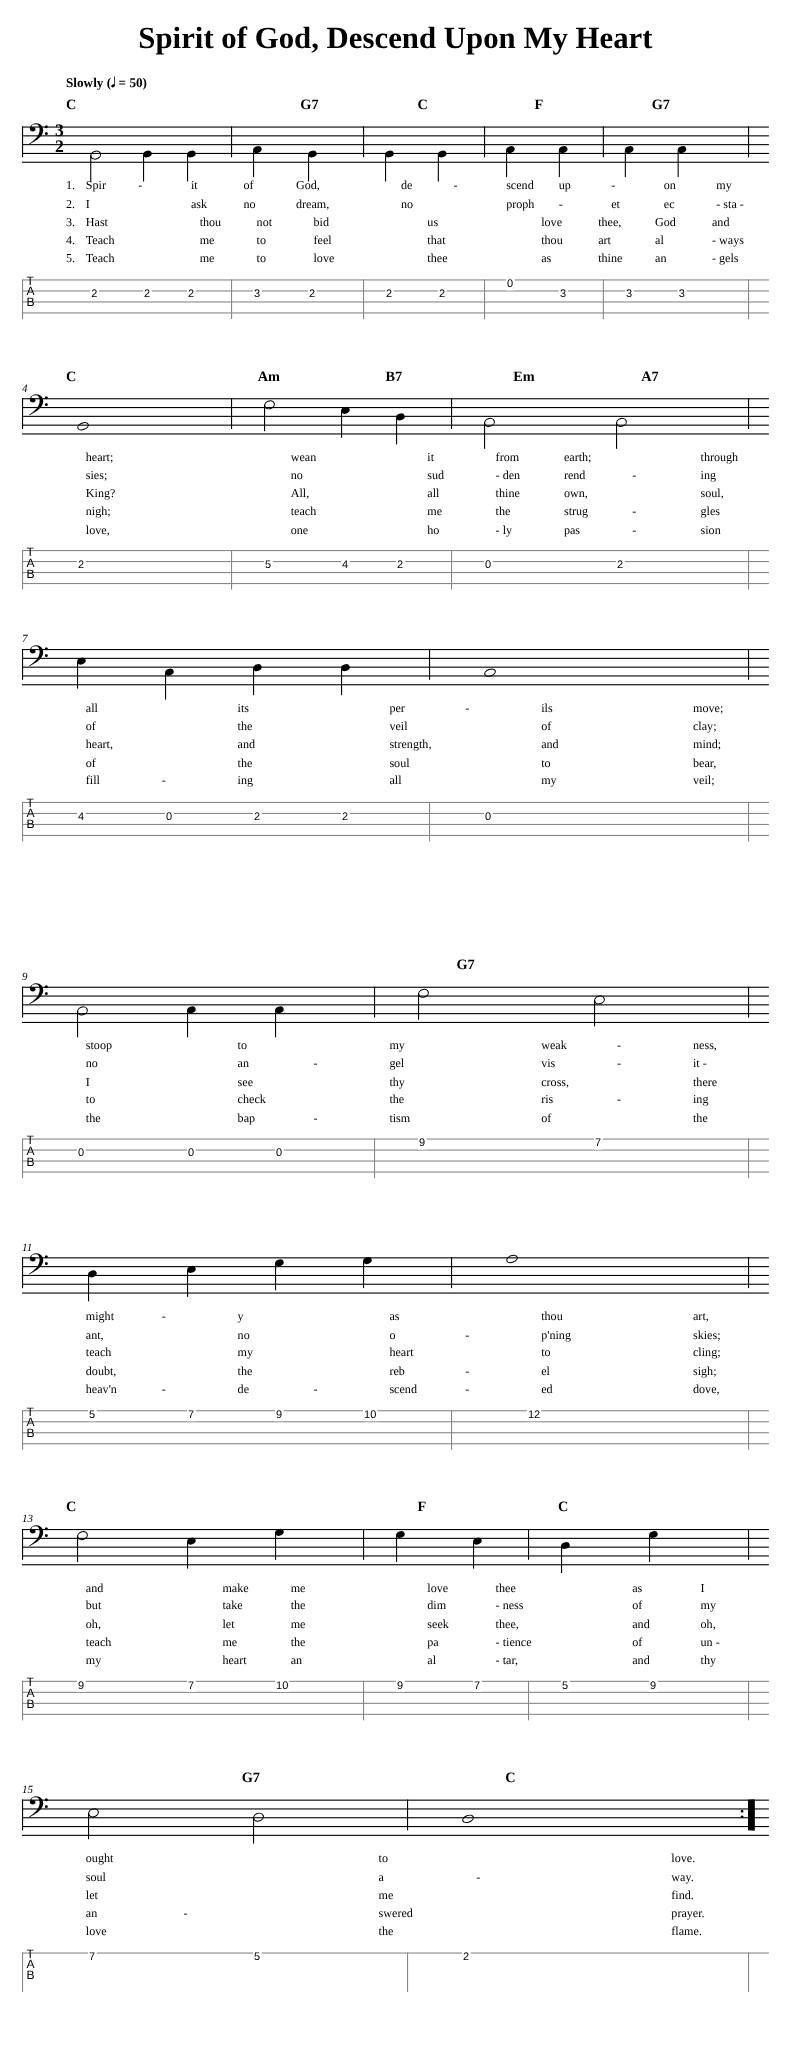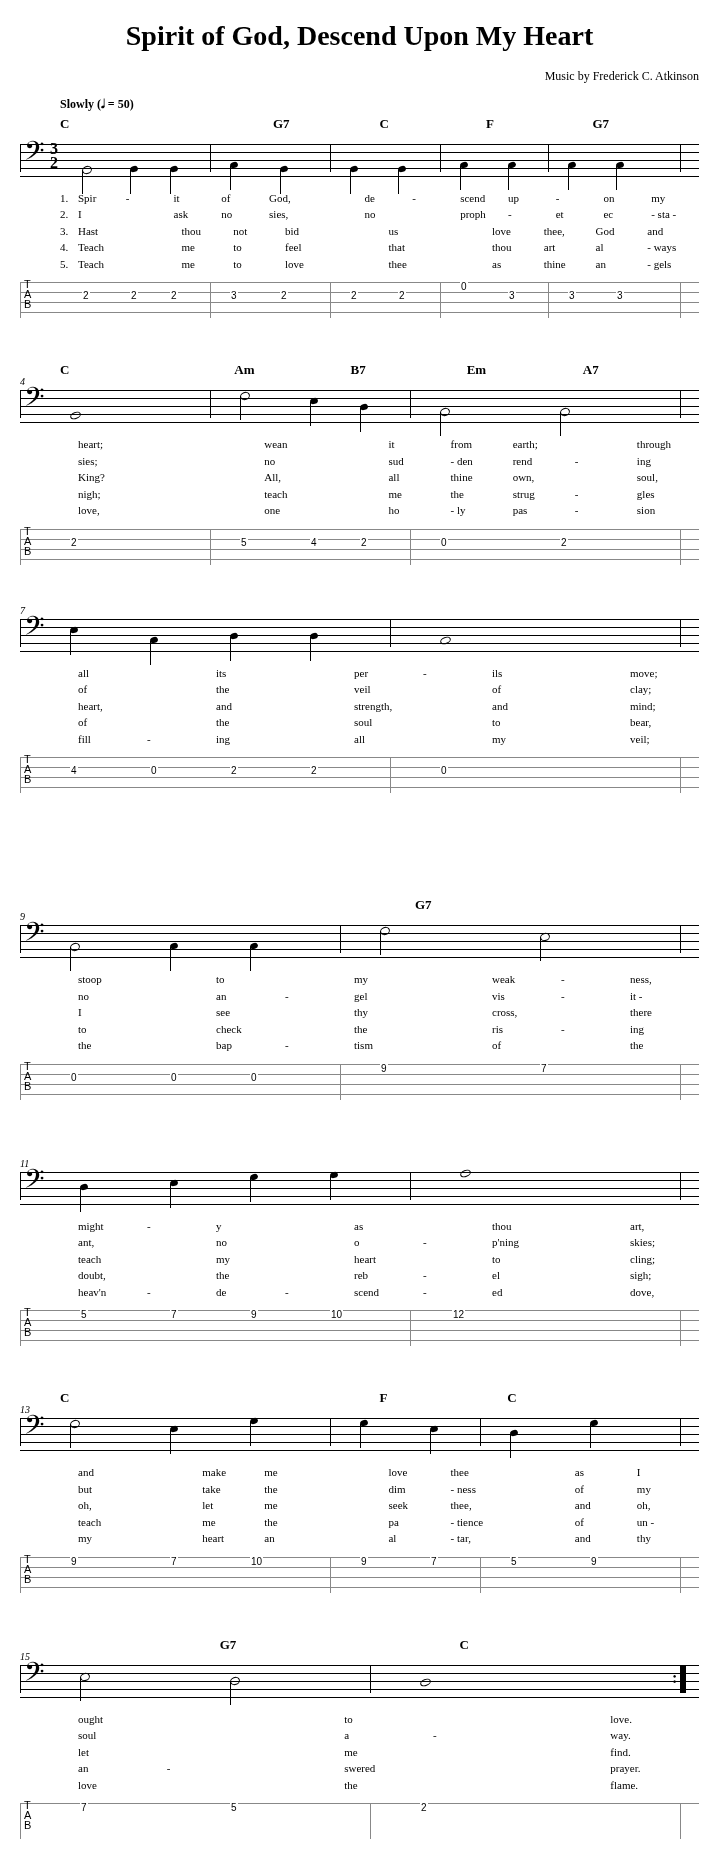--- a/index.html
+++ b/index.html
@@ -178,21 +178,20 @@
   .big-gap {
     height: 60px;
   }
 </style>
 </head>
 <body>
 
 <div class="title">Spirit of God, Descend Upon My Heart</div>
 
 <div class="credits">
-  <div>Music by Frederick C. Atkinson</div>
 </div>
 
 <div class="tempo">Slowly  (𝅘𝅥 = 50)</div>
 
 <div id="systems-container">
     <div class="system">
       <div class="chord-row">
         <span>C</span>
         <span></span>
         <span></span>
@@ -261,21 +260,21 @@
           <span class="syl">-</span>
           <span class="syl">on</span>
           <span class="syl">my</span>
         </div>
         <div class="lyrics-row">
           <span class="vnum">2.</span>
           <span class="syl">I</span>
           <span class="syl"></span>
           <span class="syl">ask</span>
           <span class="syl">no</span>
-          <span class="syl">sies,</span>
+          <span class="syl">dream,</span>
           <span class="syl"></span>
           <span class="syl">no</span>
           <span class="syl"></span>
           <span class="syl">proph</span>
           <span class="syl">-</span>
           <span class="syl">et</span>
           <span class="syl">ec</span>
           <span class="syl">- sta -</span>
         </div>
         <div class="lyrics-row">
@@ -804,21 +803,21 @@
           <div></div>
         </div>
         <div class="tab-label">T<br>A<br>B</div>
         <div class="tab-barline" style="left: 0px;"></div>
         <div class="tab-barline" style="left: 390px;"></div>
         <div class="tab-barline" style="left: 660px;"></div>
         <div class="tab-num" style="left: 60px; top: 3px;">5</div>
         <div class="tab-num" style="left: 150px; top: 3px;">7</div>
         <div class="tab-num" style="left: 230px; top: 3px;">9</div>
         <div class="tab-num" style="left: 310px; top: 3px;">10</div>
-        <div class="tab-num" style="left: 432px; top: 3px;">12</div>
+        <div class="tab-num" style="left: 459px; top: 3px;">12</div>
       </div>
     </div>
     <div class="system">
       <div class="chord-row">
         <span>C</span>
         <span></span>
         <span></span>
         <span></span>
         <span></span>
         <span>F</span>

